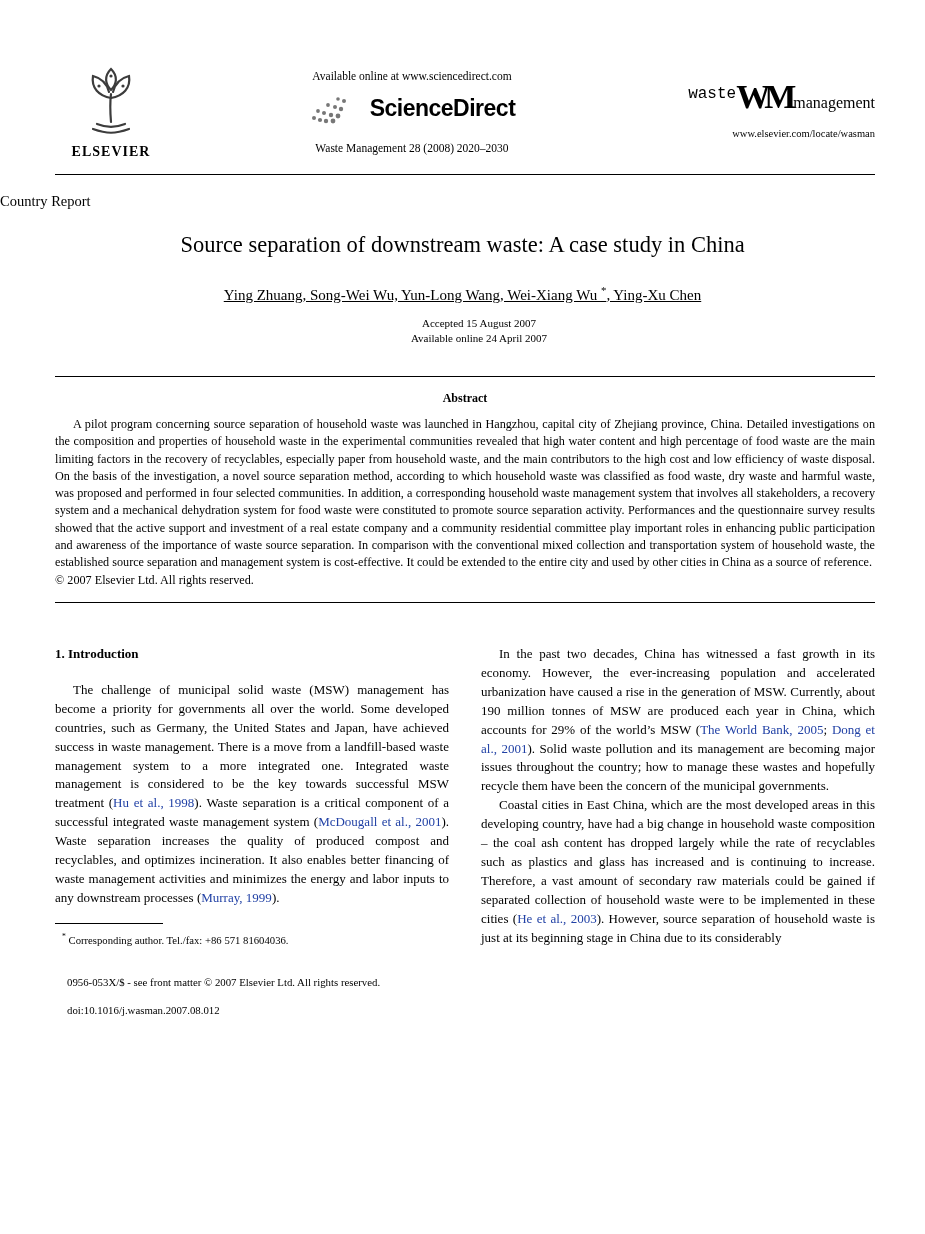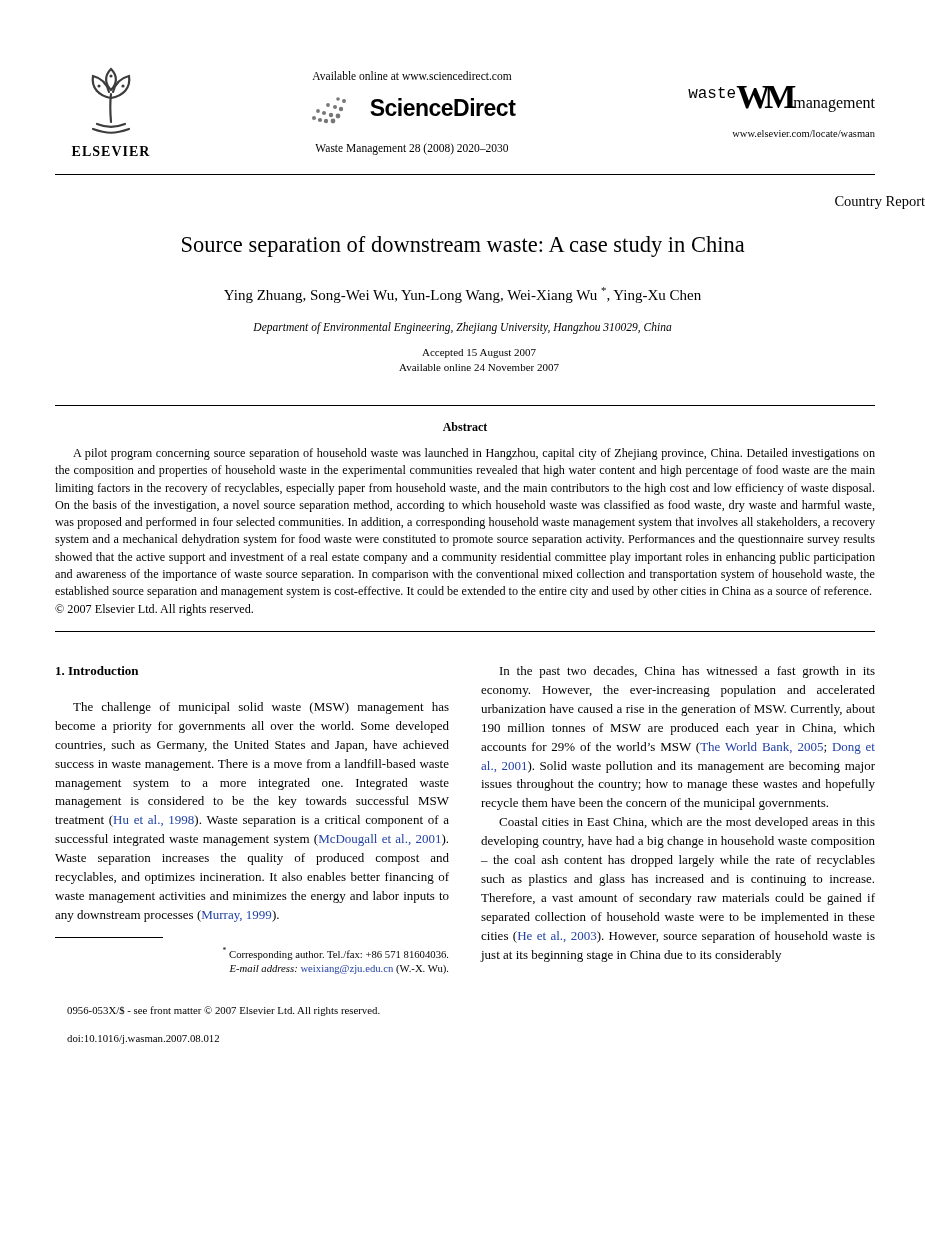--- a/index.html
+++ b/index.html
@@ -20,42 +20,42 @@
   .journal-ref { font-size: 11.5px; margin-top: 13px; }
   .right-col { width: 218px; text-align: right; padding-top: 14px; }
   .wm-logo { display: inline-block; white-space: nowrap; }
   .wm-waste { font-size: 16px; position: relative; top: -10px; font-family: Liberation Mono, monospace; }
   .wm-big { font-size: 34px; font-weight: bold; letter-spacing: -1px; }
   .wm-m { margin-left: -5px; }
   .wm-mgmt { font-size: 16px; margin-left: -2px; }
   .locate { font-size: 10.5px; margin-top: 12px; }
   .rule { border: none; border-top: 1px solid #000; margin: 14px 50px 0 55px; }
   
-  .country-report { text-align: right; font-size: 14.5px; margin-top: 18px; }
+  .country-report { text-align: left; font-size: 14.5px; margin-top: 18px; }
   .paper-title { text-align: center; font-size: 22.5px; font-weight: normal; margin: 22px 70px 0; }
-  .authors { text-align: center; font-size: 15px; margin-top: 26px; }
+  .authors { text-align: center; font-size: 15px; margin-top: 26px; text-decoration: underline; }
   .affiliation { text-align: center; font-style: italic; font-size: 11.5px; margin-top: 17px; }
   .dates { text-align: center; font-size: 11px; margin-top: 12px; line-height: 15px; padding-left: 33px; }
   .rule-2 { margin-top: 30px; }
   
   .abstract { margin: 14px 50px 0 55px; }
   .abstract-heading { font-size: 12px; font-weight: bold; margin: 0; text-align: center; }
   .abstract-text { font-size: 12.2px; line-height: 17.3px; text-align: justify; text-indent: 18px; margin: 10px 0 0; }
   .copyright { font-size: 12.2px; line-height: 17.3px; margin: 0; }
   .rule-3 { margin-top: 13px; }
   
-  .columns { display: flex; gap: 32px; margin: 30px 50px 0 55px; }
+  .columns { display: flex; gap: 32px; margin: 42px 50px 0 55px; }
   .col { flex: 1; display: flex; flex-direction: column; font-size: 13px; line-height: 18.9px; text-align: justify; }
   .intro-heading { font-size: 13px; font-weight: bold; margin: 0 0 17px; }
   .para { margin: 0; text-indent: 18px; }
   .link { color: var(--link); font-family: Liberation Serif, serif; }
   .italic { font-style: italic; }
   sup { font-size: 72%; }
   
-  .footnote { margin-top: auto; padding-top: 12px; text-align: right; }
+  .footnote { margin-top: auto; padding-top: 12px; text-align: left; }
   .fn-rule { width: 108px; border-top: 1px solid #000; margin-bottom: 6px; }
   .fn { font-size: 10.7px; line-height: 14.5px; margin: 0; padding-left: 7px; text-indent: 0; }
   .imprint { margin: 28px 50px 0 55px; font-size: 10.8px; line-height: 15.5px; }
   .imprint p { margin: 12px; }
 </style>
 </head>
 <body>
 
 <div class="page">
 
@@ -109,45 +109,43 @@
       <div class="locate">www.elsevier.com/locate/wasman</div>
     </div>
   </div>
 
   <hr class="rule">
 
   <div>
     <div class="country-report">Country Report</div>
     <h1 class="paper-title">Source separation of downstream waste: A case study in China</h1>
     <div class="authors"><span>Ying Zhuang, Song-Wei Wu, Yun-Long Wang, Wei-Xiang Wu </span><sup>*</sup><span>, Ying-Xu Chen</span></div>
-    <div class="affiliation">Department of Environmental Engineering, Zhejiang University, Hangzhou 310029, China</div>
     <div class="dates">
       <div>Accepted 15 August 2007</div>
-      <div>Available online 24 November 2007</div>
+      <div>Available online 24 April 2007</div>
     </div>
   </div>
 
   <hr class="rule rule-2">
 
   <div class="abstract">
     <h2 class="abstract-heading">Abstract</h2>
     <p class="abstract-text">A pilot program concerning source separation of household waste was launched in Hangzhou, capital city of Zhejiang province, China. Detailed investigations on the composition and properties of household waste in the experimental communities revealed that high water content and high percentage of food waste are the main limiting factors in the recovery of recyclables, especially paper from household waste, and the main contributors to the high cost and low efficiency of waste disposal. On the basis of the investigation, a novel source separation method, according to which household waste was classified as food waste, dry waste and harmful waste, was proposed and performed in four selected communities. In addition, a corresponding household waste management system that involves all stakeholders, a recovery system and a mechanical dehydration system for food waste were constituted to promote source separation activity. Performances and the questionnaire survey results showed that the active support and investment of a real estate company and a community residential committee play important roles in enhancing public participation and awareness of the importance of waste source separation. In comparison with the conventional mixed collection and transportation system of household waste, the established source separation and management system is cost-effective. It could be extended to the entire city and used by other cities in China as a source of reference.</p>
     <p class="copyright">© 2007 Elsevier Ltd. All rights reserved.</p>
   </div>
 
   <hr class="rule rule-3">
 
   <div class="columns">
     <div class="col">
       <h3 class="intro-heading">1. Introduction</h3>
       <p class="para"><span>The challenge of municipal solid waste (MSW) management has become a priority for governments all over the world. Some developed countries, such as Germany, the United States and Japan, have achieved success in waste management. There is a move from a landfill-based waste management system to a more integrated one. Integrated waste management is considered to be the key towards successful MSW treatment (</span><span class="link">Hu et al., 1998</span><span>). Waste separation is a critical component of a successful integrated waste management system (</span><span class="link">McDougall et al., 2001</span><span>). Waste separation increases the quality of produced compost and recyclables, and optimizes incineration. It also enables better financing of waste management activities and minimizes the energy and labor inputs to any downstream processes (</span><span class="link">Murray, 1999</span><span>).</span></p>
       <div class="footnote">
         <div class="fn-rule"></div>
         <p class="fn"><sup>*</sup><span> Corresponding author. Tel./fax: +86 571 81604036.</span></p>
-        <p class="fn"><span class="italic">E-mail address:</span><span> </span><span class="link">weixiang@zju.edu.cn</span><span> (W.-X. Wu).</span></p>
       </div>
     </div>
     <div class="col">
       <p class="para"><span>In the past two decades, China has witnessed a fast growth in its economy. However, the ever-increasing population and accelerated urbanization have caused a rise in the generation of MSW. Currently, about 190 million tonnes of MSW are produced each year in China, which accounts for 29% of the world’s MSW (</span><span class="link">The World Bank, 2005</span><span>; </span><span class="link">Dong et al., 2001</span><span>). Solid waste pollution and its management are becoming major issues throughout the country; how to manage these wastes and hopefully recycle them have been the concern of the municipal governments.</span></p>
       <p class="para"><span>Coastal cities in East China, which are the most developed areas in this developing country, have had a big change in household waste composition – the coal ash content has dropped largely while the rate of recyclables such as plastics and glass has increased and is continuing to increase. Therefore, a vast amount of secondary raw materials could be gained if separated collection of household waste were to be implemented in these cities (</span><span class="link">He et al., 2003</span><span>). However, source separation of household waste is just at its beginning stage in China due to its considerably</span></p>
     </div>
   </div>
 
   <div class="imprint">
     <p>0956-053X/$ - see front matter © 2007 Elsevier Ltd. All rights reserved.</p>

